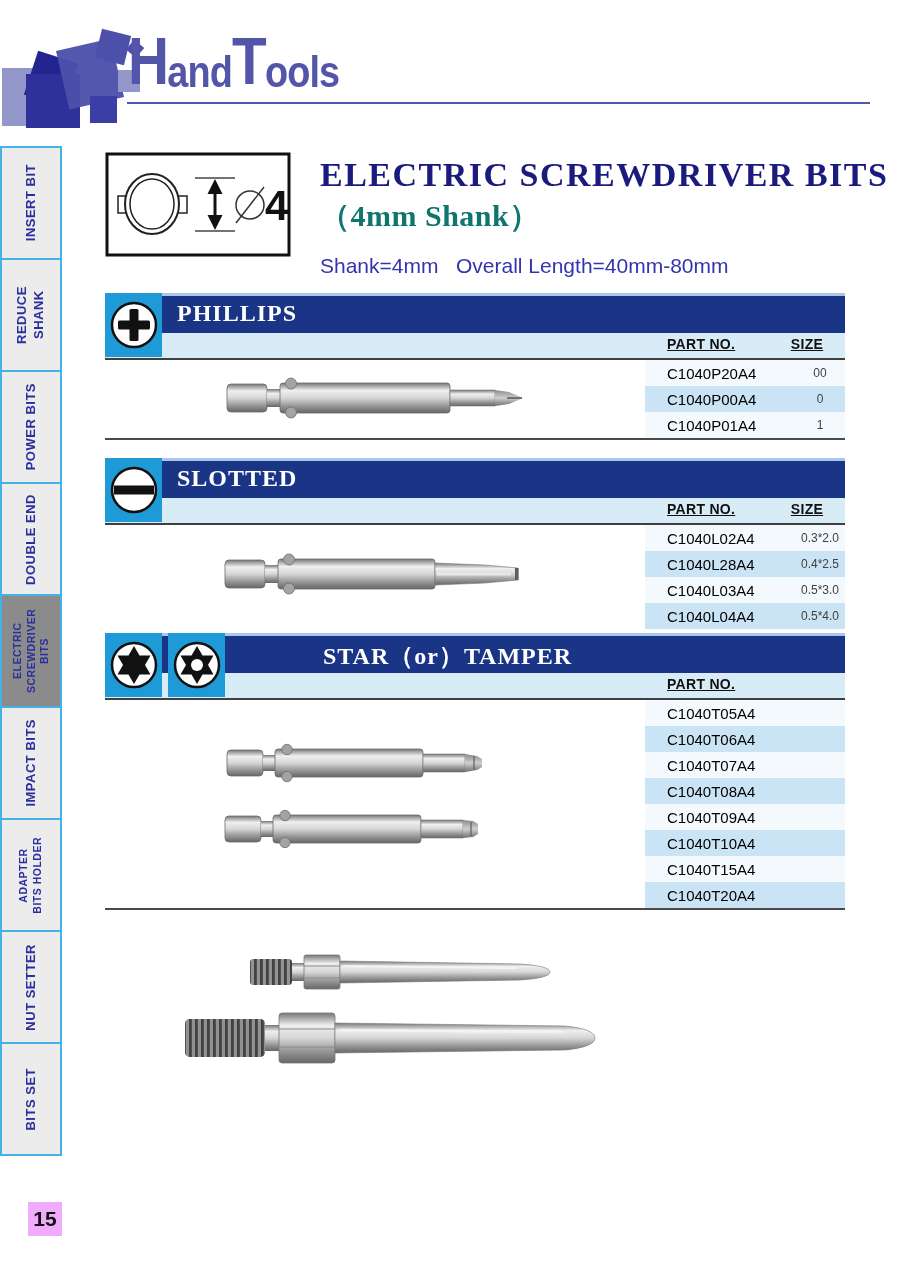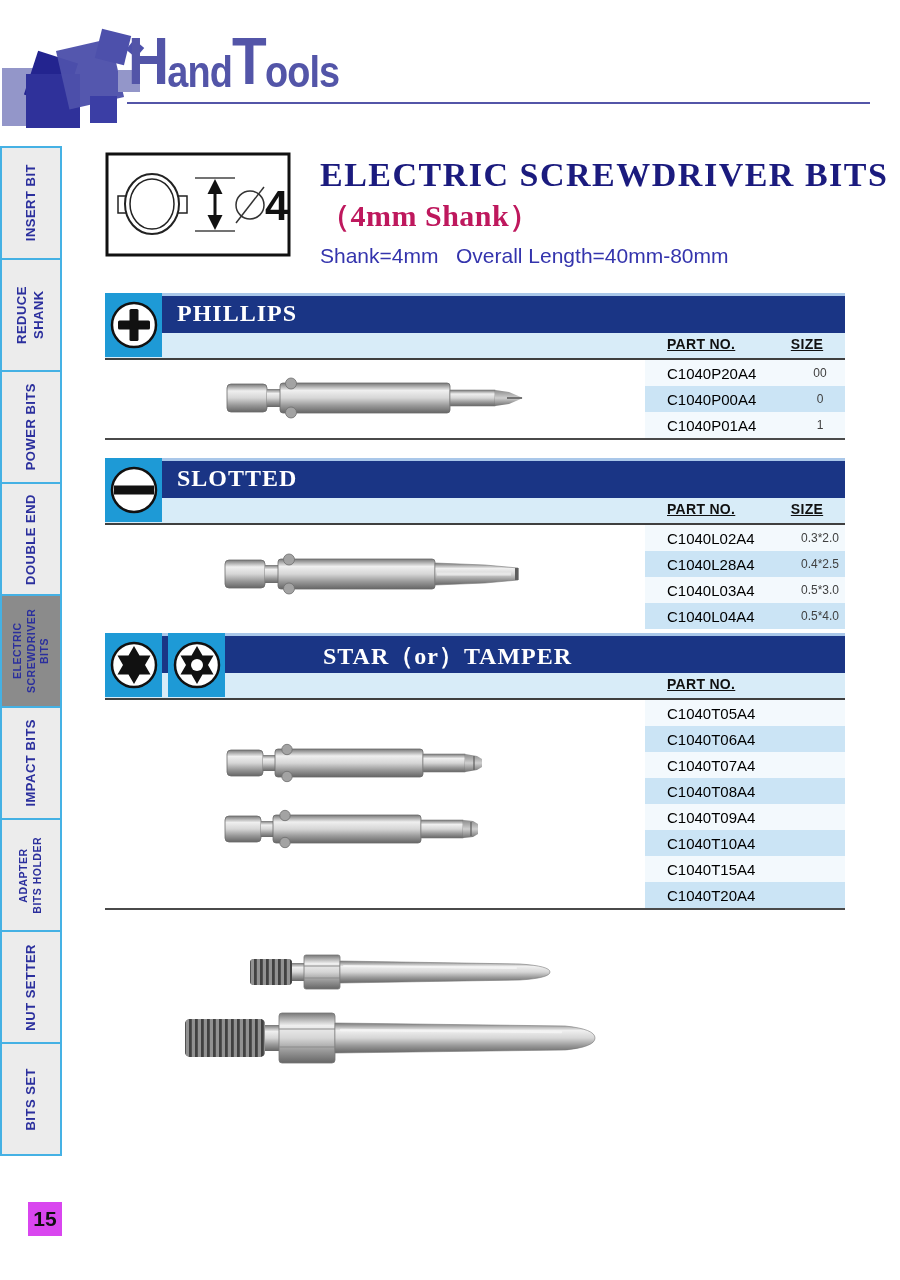--- a/index.html
+++ b/index.html
@@ -27,22 +27,22 @@
   .tab-label{writing-mode:vertical-rl;transform:rotate(180deg);font-weight:bold;font-size:13px;
              color:var(--tabtext);letter-spacing:.5px;white-space:pre-line;text-align:center;line-height:1.3;}
   .tab.two .tab-label{font-size:10.5px;}
   
   .title-block{position:absolute;left:105px;top:150px;width:765px;}
   .diagram{position:absolute;left:0;top:2px;}
   .tt{position:absolute;left:215px;top:6px;width:560px;}
   .tt h1{margin:0;font-family:"Liberation Serif","DejaVu Serif",serif;font-weight:bold;
          font-size:34px;color:#1b1b7e;letter-spacing:1.5px;white-space:nowrap;}
   .tt h2{margin:2px 0 0 0;font-family:"Liberation Serif","DejaVu Serif",serif;font-weight:bold;
-         font-size:30px;color:#be185d;letter-spacing:.5px;}
-  .tt .spec{margin-top:7px;font-size:21px;color:#3434ad;white-space:pre;}
+         font-size:30px;color:#0f766e;letter-spacing:.5px;}
+  .tt .spec{margin-top:17px;font-size:21px;color:#3434ad;white-space:pre;}
   
   .sec{position:absolute;left:105px;width:740px;}
   #sec-phillips{top:293px;} #sec-slotted{top:458px;} #sec-star{top:633px;}
   .band{position:relative;height:65px;}
   .band-top{height:3px;background:#a9c7e9;}
   .band-navy{height:37px;background:var(--navy);position:relative;}
   .sec-title{position:absolute;left:72px;top:4px;color:#fff;font-family:"Liberation Serif","DejaVu Serif",serif;
              font-weight:bold;font-size:24px;letter-spacing:1px;white-space:pre;}
   #sec-star .sec-title{left:170px;margin-left:48px;}
   .band-light{height:25px;background:var(--strip);position:relative;}
@@ -58,21 +58,21 @@
   .row:nth-child(even){background:var(--rowblue);}
   .cell-part{width:128px;padding-left:22px;font-size:15px;color:#000000;}
   .cell-size{flex:1;text-align:center;font-size:12px;color:#404040;}
   .bottom-line{height:2px;background:#4a4a4a;}
   .bit{position:absolute;}
   #sec-phillips .bit{left:120px;top:15px;}
   #sec-slotted .bit{left:118px;top:24px;}
   #sec-star .bit-1{left:120px;top:40px;} #sec-star .bit-2{left:118px;top:106px;}
   .photo{position:absolute;}
   #photo-small{left:248px;top:946px;} #photo-large{left:183px;top:1002px;}
-  .page-num{position:absolute;left:28px;top:1202px;width:34px;height:34px;background:#d946ef;
+  .page-num{position:absolute;left:28px;top:1202px;width:34px;height:34px;background:#f0abfc;
             display:flex;align-items:center;justify-content:center;font-size:21px;font-weight:bold;color:#101010;}
 </style>
 </head>
 <body>
 
 <svg width="0" height="0" style="position:absolute" aria-hidden="true">
   <defs>
     <linearGradient id="met" x1="0" y1="0" x2="0" y2="1">
       <stop offset="0" stop-color="#777"></stop>
         <stop offset=".25" stop-color="#efefef"></stop>

